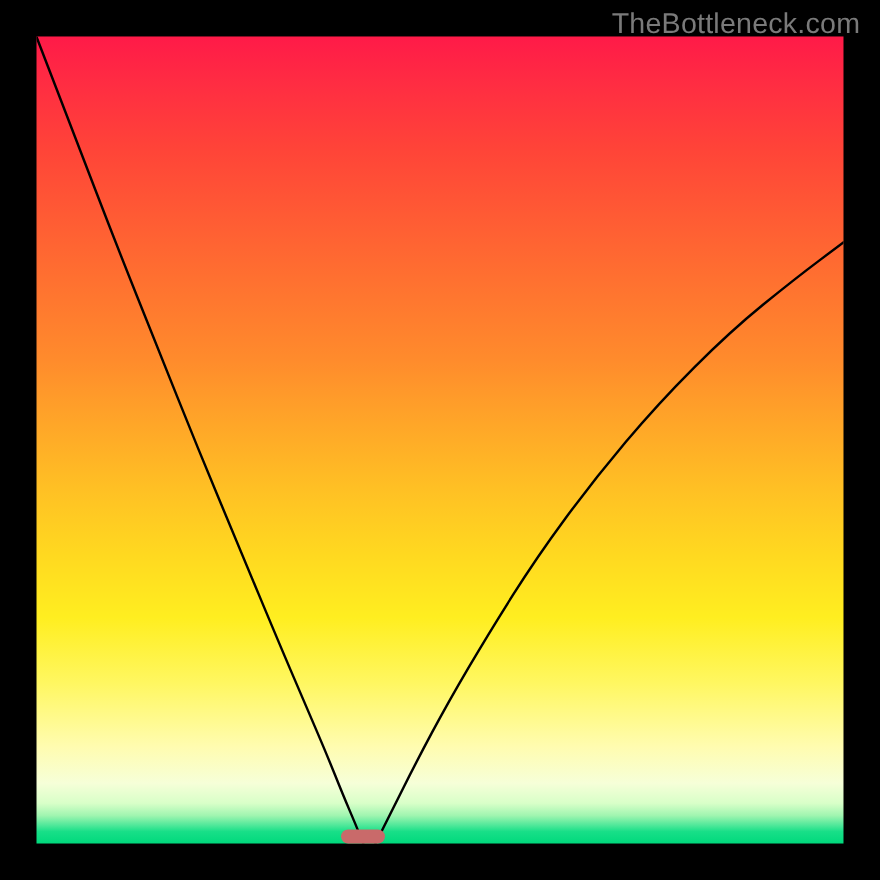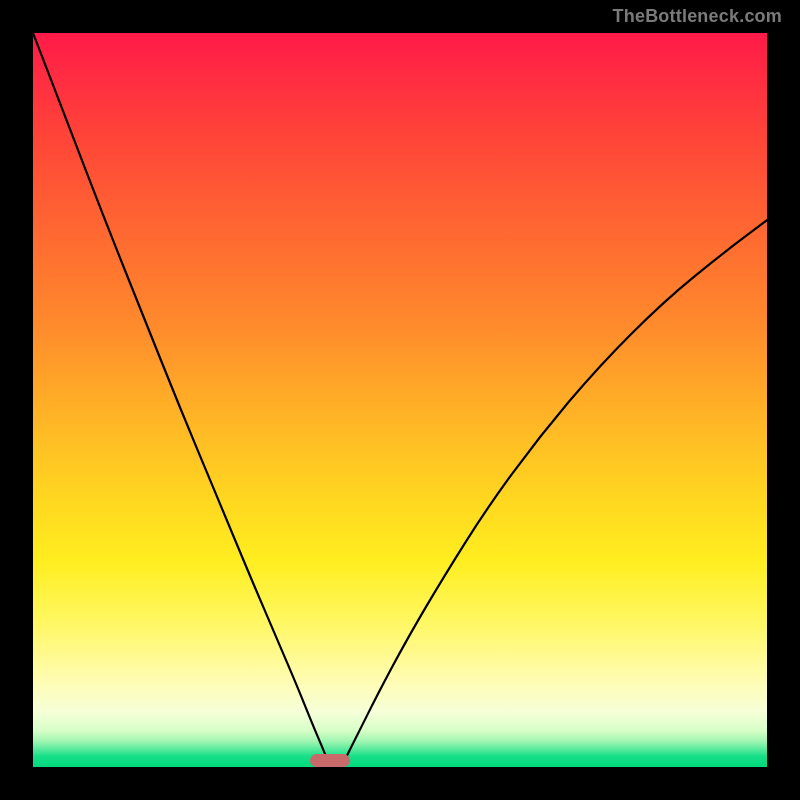--- a/index.html
+++ b/index.html
@@ -70,23 +70,23 @@
     fill: none;
     stroke: #000;
     stroke-width: 2.2;
     stroke-linecap: round;
   }
   .watermark {
     position: absolute;
     top: 6px;
     right: 18px;
     color: #7a7a7a;
-    font-size: 18px;
+    font-size: 26px;
     letter-spacing: 0.2px;
-    font-weight: 700;
+    font-weight: 400;
   }
 </style>
 </head>
 <body>
 
 <div class="frame">
 
   <div class="watermark">TheBottleneck.com</div>
 
   <div class="plot-area">

